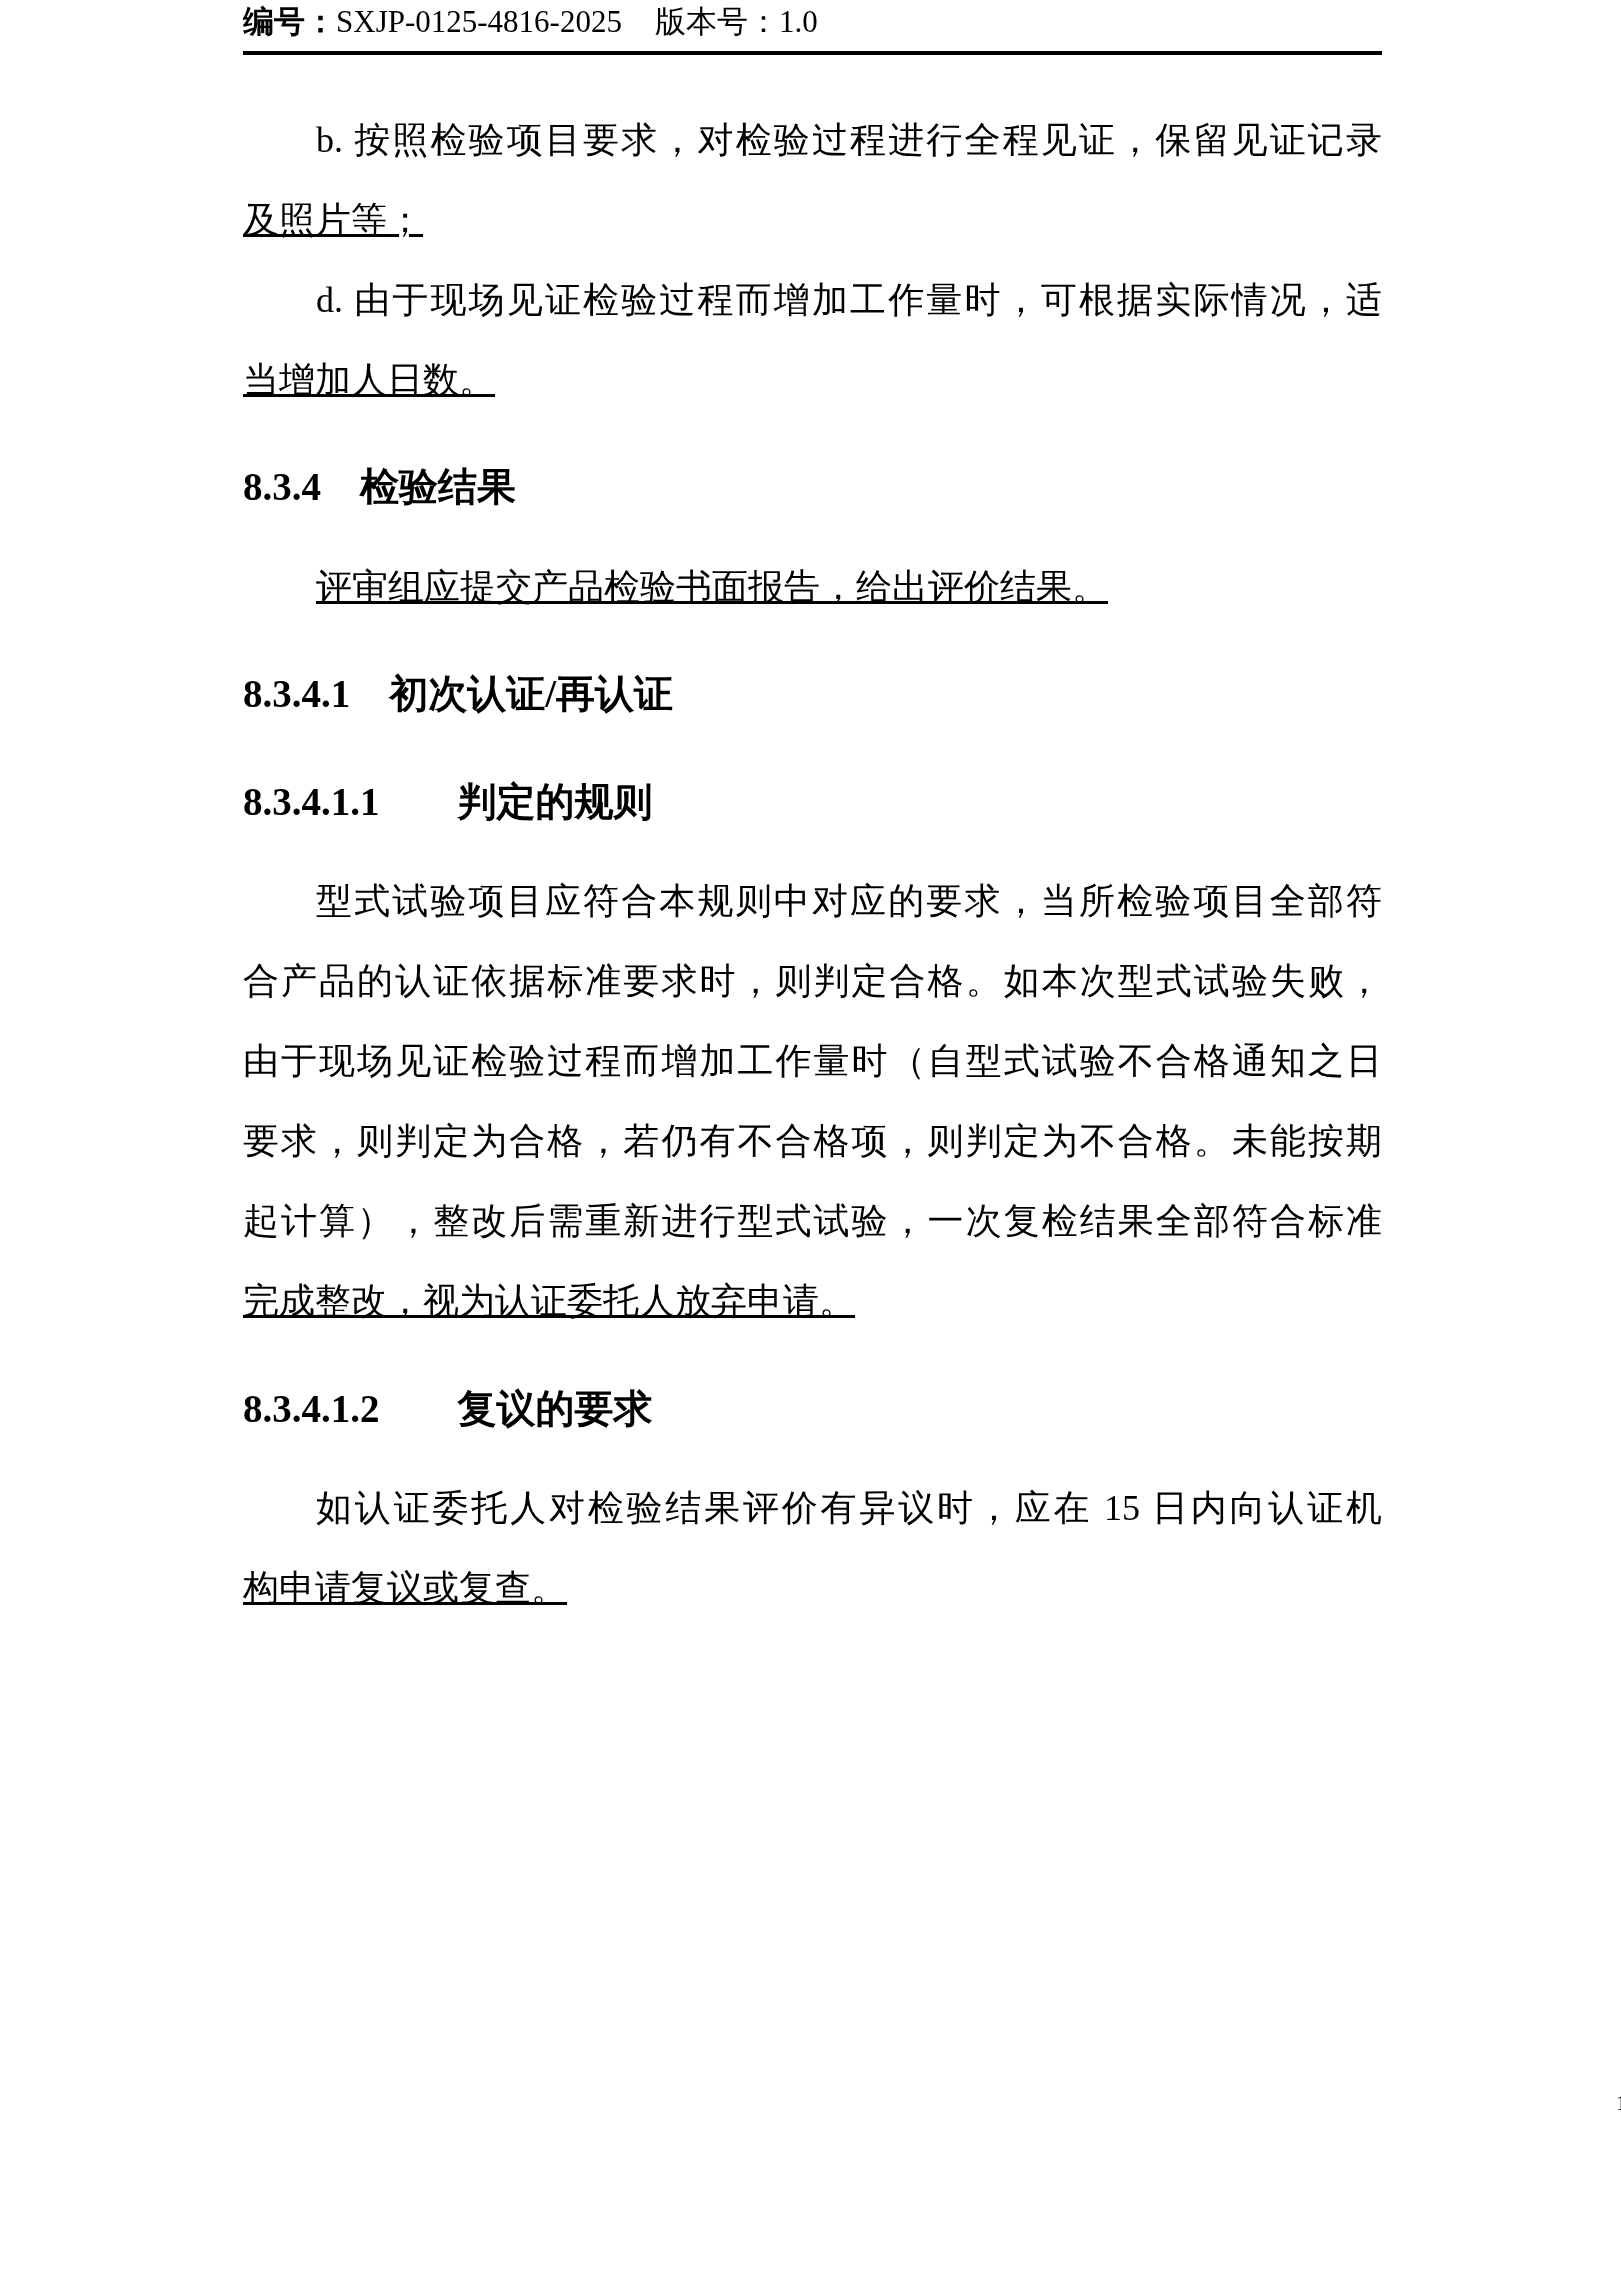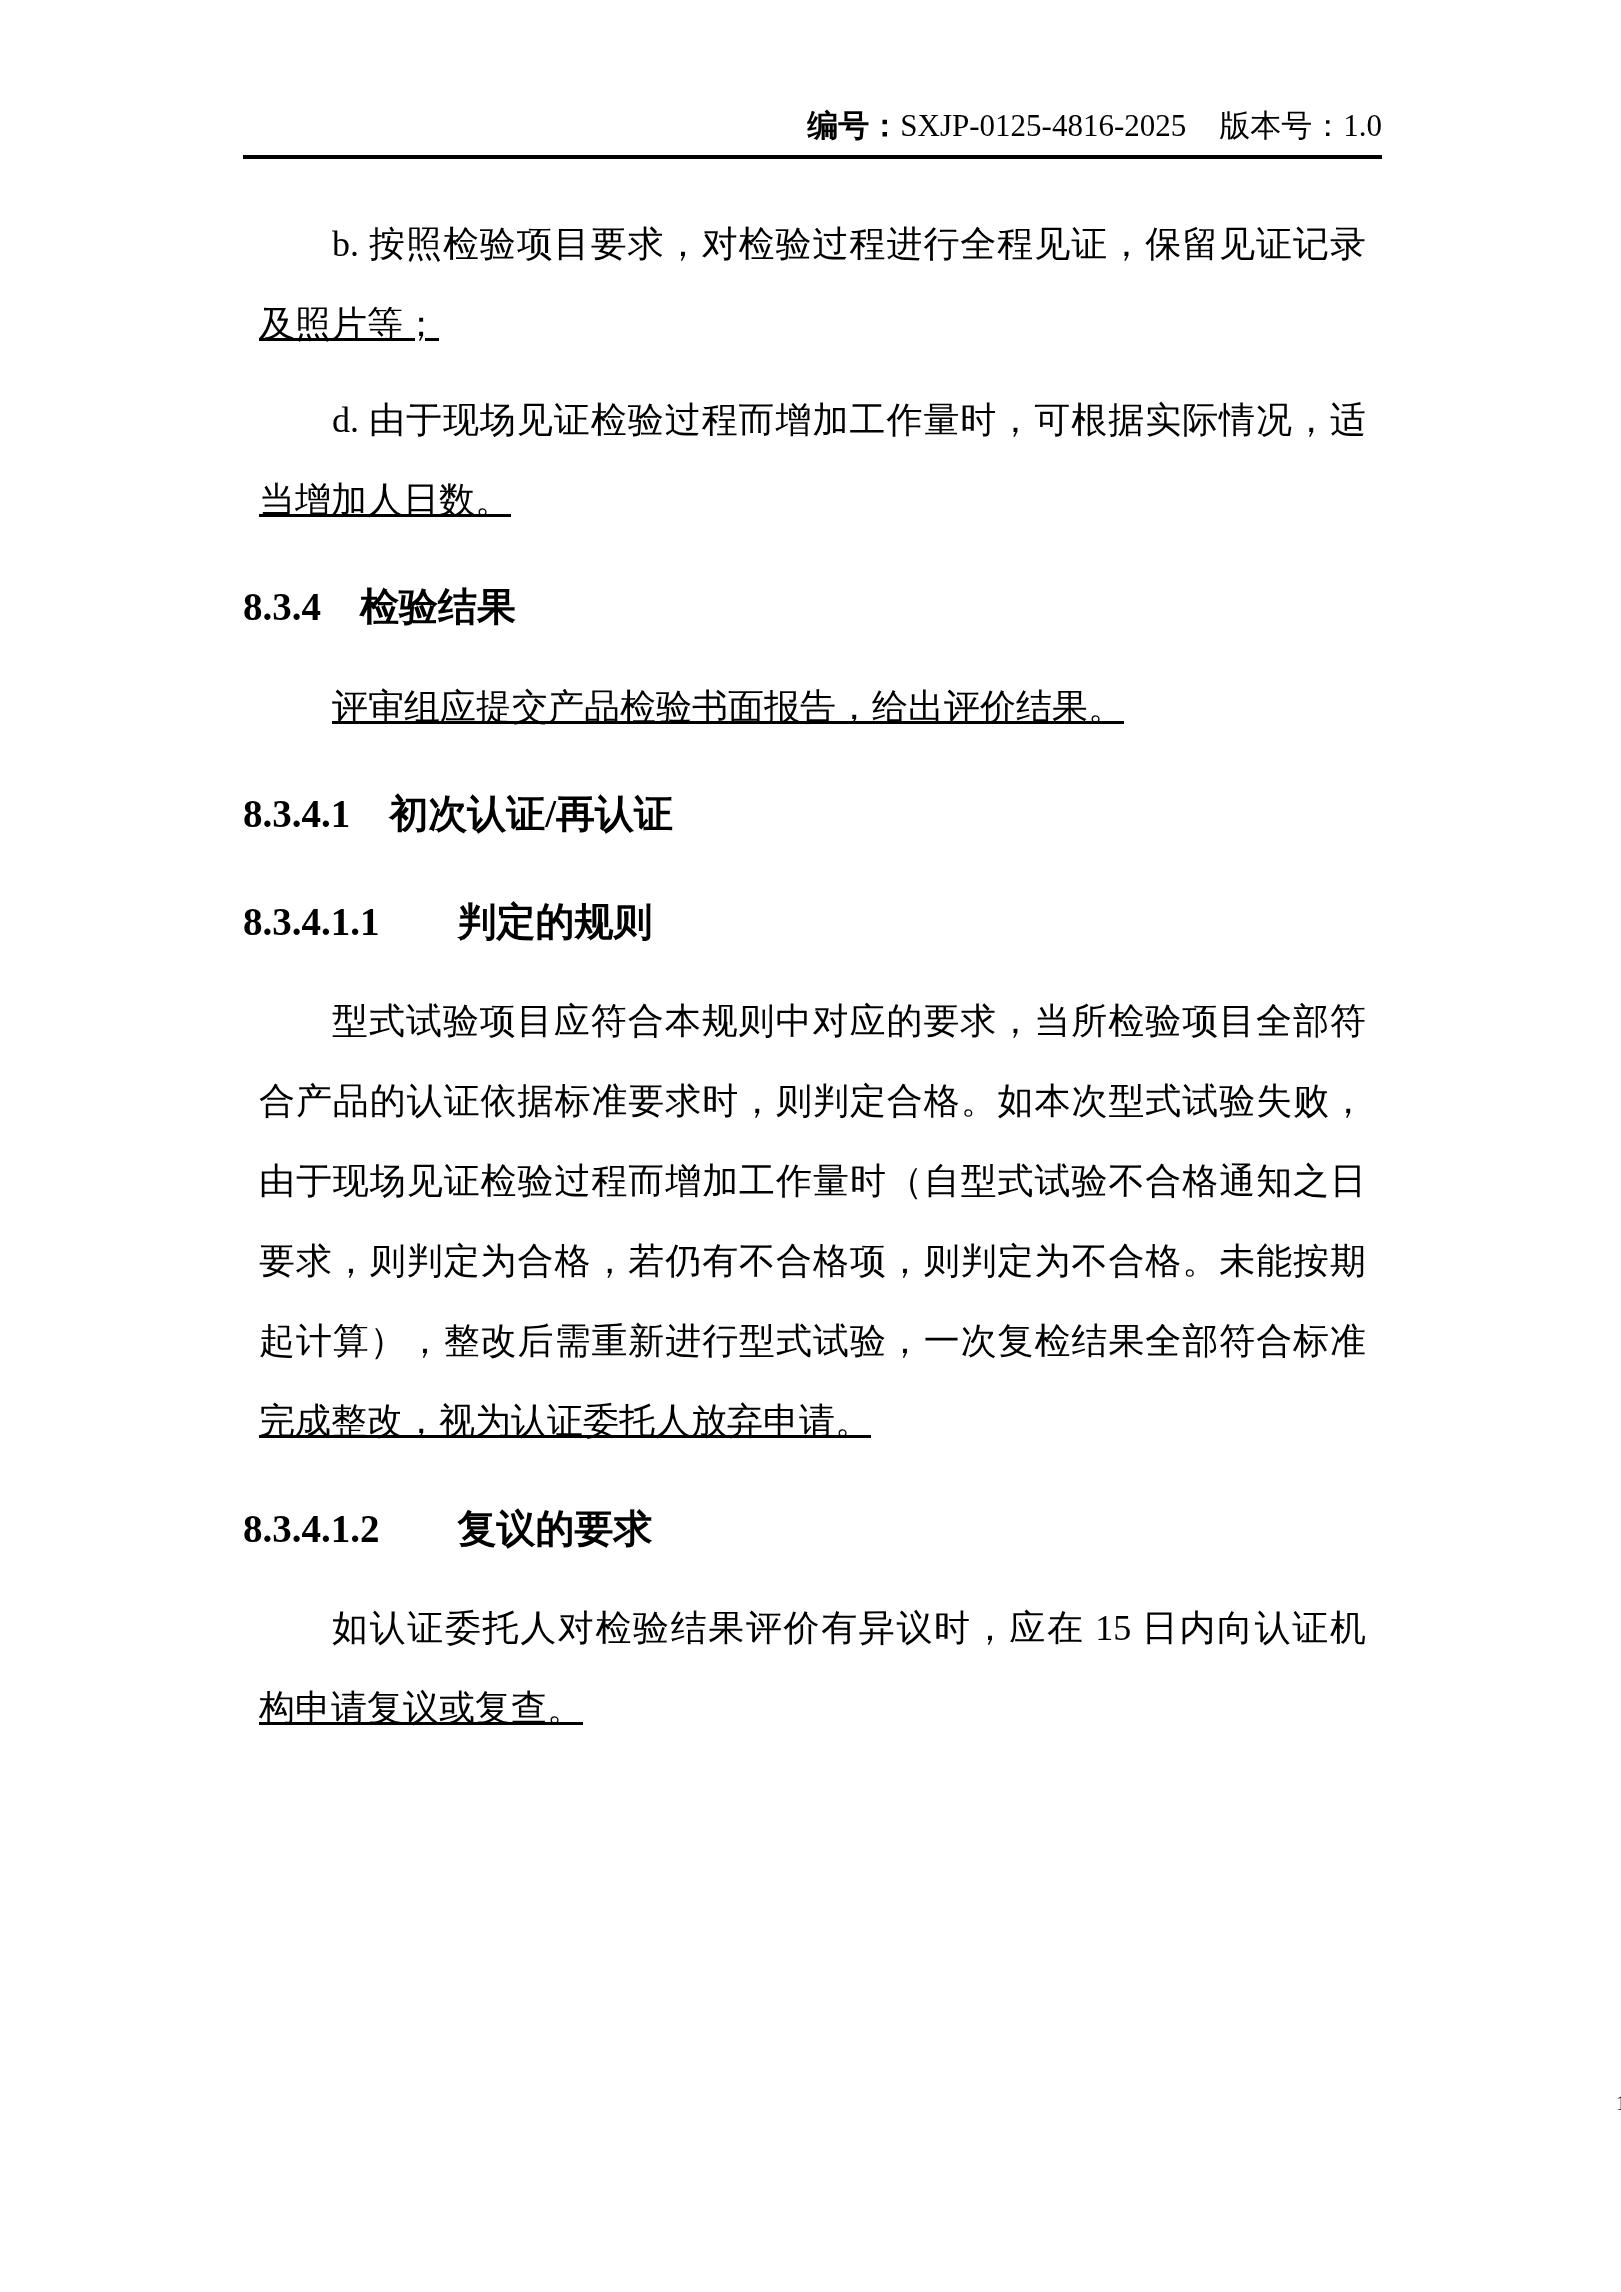--- a/index.html
+++ b/index.html
@@ -13,40 +13,38 @@
     width: 1621px;
     height: 2293px;
     background: #ffffff;
     overflow: hidden;
   }
   .content {
     margin-left: 243px;
     margin-right: 239px; 
   }
   .doc-header {
-    padding-top: 104px;
-    text-align: right;
     font-size: 31px;
     line-height: 43px;
     white-space: pre;
   }
   .hdr-bold { font-weight: bold; }
   .hdr-gap { display: inline-block; width: 33px; }
   .rule {
     height: 0;
     border-top: 4.9px solid #000000;
     margin-top: 7.8px;
   }
   main {
     margin-top: 45px;
     font-size: 36px;
     line-height: 80px;
     text-align: justify;
   }
-  .para { margin: 16px; }
+  .para { margin: 0; }
   .line { display: block; }
   .line.fill { text-align-last: justify; }
   .line.last { text-align-last: left; text-decoration: underline; }
   .line.indent { text-indent: 73px; }
   .heading {
     font-size: 39px;
     font-weight: bold;
     line-height: 80px;
     margin: 27.4px 0 19.6px 0;
     text-align: left;

